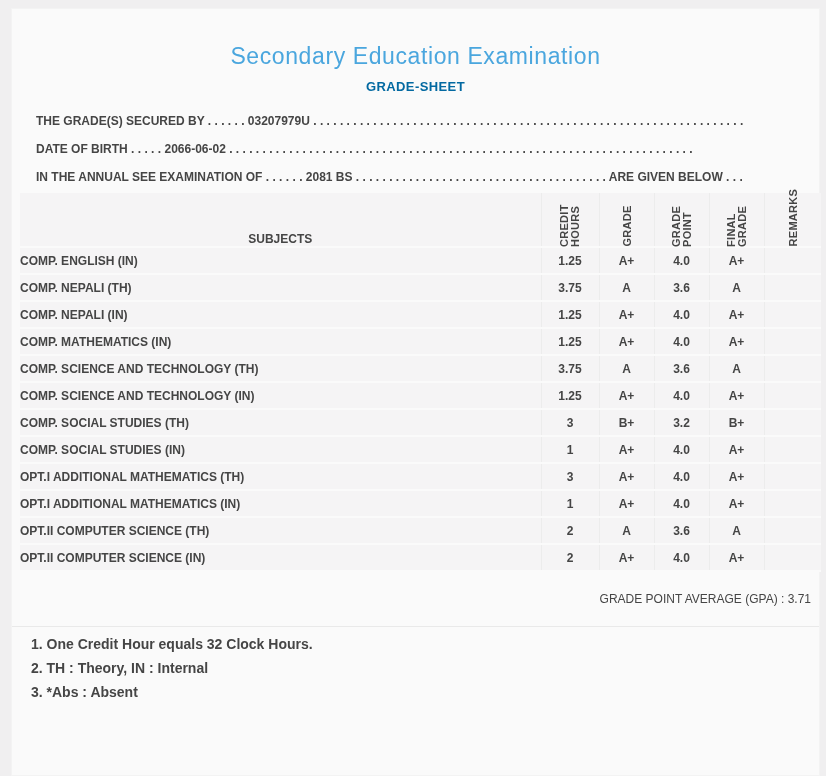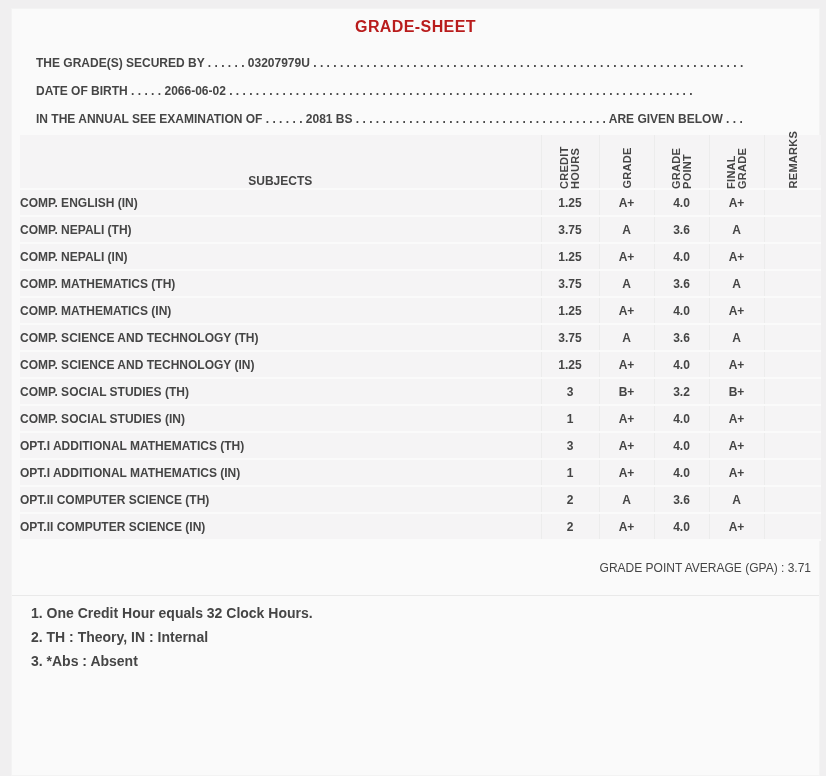--- a/index.html
+++ b/index.html
@@ -22,24 +22,24 @@
     margin: 34px 0 0 0;
     text-align: center;
     font-size: 23px;
     font-weight: 400;
     letter-spacing: 0.6px;
     color: #4aa6de;
   }
   .page-subtitle {
     margin-top: 9px;
     text-align: center;
-    font-size: 16px;
+    font-size: 13px;
     font-weight: 700;
     letter-spacing: 0.4px;
-    color: #b91c1c;
+    color: #0369a1;
   }
   .info { margin: 13px 76px 0 24px; }
   .info-line {
     height: 28px; line-height: 28px;
     font-size: 12px; font-weight: 700;
     white-space: nowrap; overflow: hidden;
     color: #454545;
   }
   table.grades {
     margin: 2px 0 0 8px;
@@ -100,20 +100,21 @@
     margin: 0 0 8px 0;
     font-size: 14px; font-weight: 700;
     color: #454545;
   }
 </style>
 </head>
 <body>
 
 <div class="panel">
 
+  <h1 class="page-title">Secondary Education Examination</h1>
   <div class="page-subtitle">GRADE-SHEET</div>
 
   <div class="info">
     <div class="info-line"><span>THE GRADE(S) SECURED BY . . . . . . </span><span>03207979U</span><span> . . . . . . . . . . . . . . . . . . . . . . . . . . . . . . . . . . . . . . . . . . . . . . . . . . . . . . . . . . . . . . . . . . . . . .</span></div>
     <div class="info-line"><span>DATE OF BIRTH . . . . . </span><span>2066-06-02</span><span> . . . . . . . . . . . . . . . . . . . . . . . . . . . . . . . . . . . . . . . . . . . . . . . . . . . . . . . . . . . . . . . . . . . . . .</span></div>
     <div class="info-line"><span>IN THE ANNUAL SEE EXAMINATION OF . . . . . . </span><span>2081 BS</span><span> . . . . . . . . . . . . . . . . . . . . . . . . . . . . . . . . . . . . . . ARE GIVEN BELOW . . .</span></div>
   </div>
 
   <table class="grades">
     <colgroup>
@@ -178,28 +179,20 @@
         </tr>
       <tr>
           <td class="sub">COMP. NEPALI (IN)</td>
           <td class="num">1.25</td>
           <td class="num">A+</td>
           <td class="num">4.0</td>
           <td class="num">A+</td>
           <td class="num"></td>
         </tr>
       <tr>
-          <td class="sub">COMP. MATHEMATICS (TH)</td>
-          <td class="num">3.75</td>
-          <td class="num">A</td>
-          <td class="num">3.6</td>
-          <td class="num">A</td>
-          <td class="num"></td>
-        </tr>
-      <tr>
           <td class="sub">COMP. MATHEMATICS (IN)</td>
           <td class="num">1.25</td>
           <td class="num">A+</td>
           <td class="num">4.0</td>
           <td class="num">A+</td>
           <td class="num"></td>
         </tr>
       <tr>
           <td class="sub">COMP. SCIENCE AND TECHNOLOGY (TH)</td>
           <td class="num">3.75</td>

